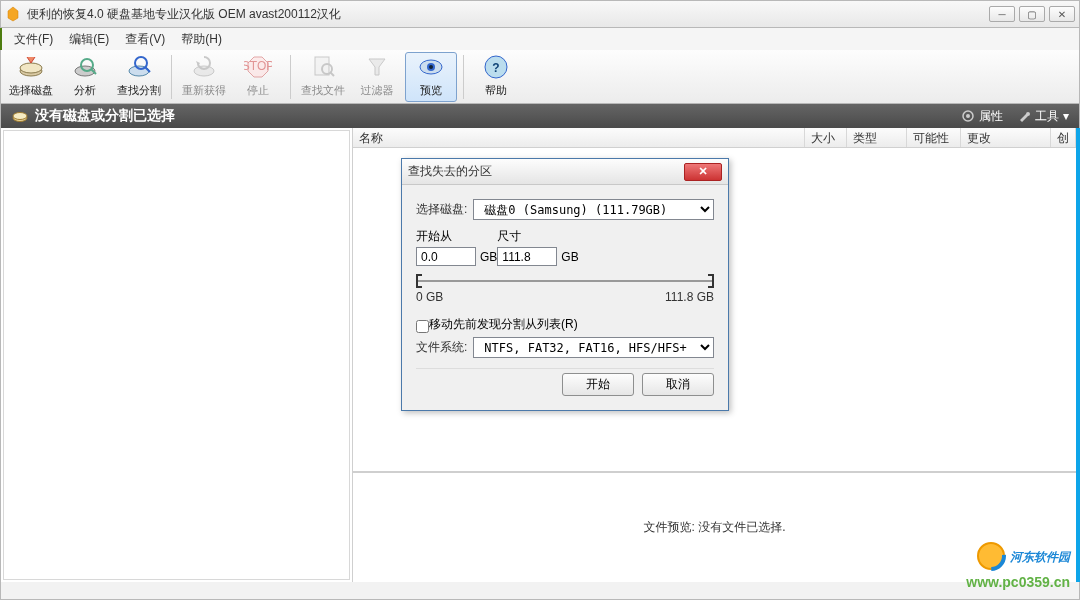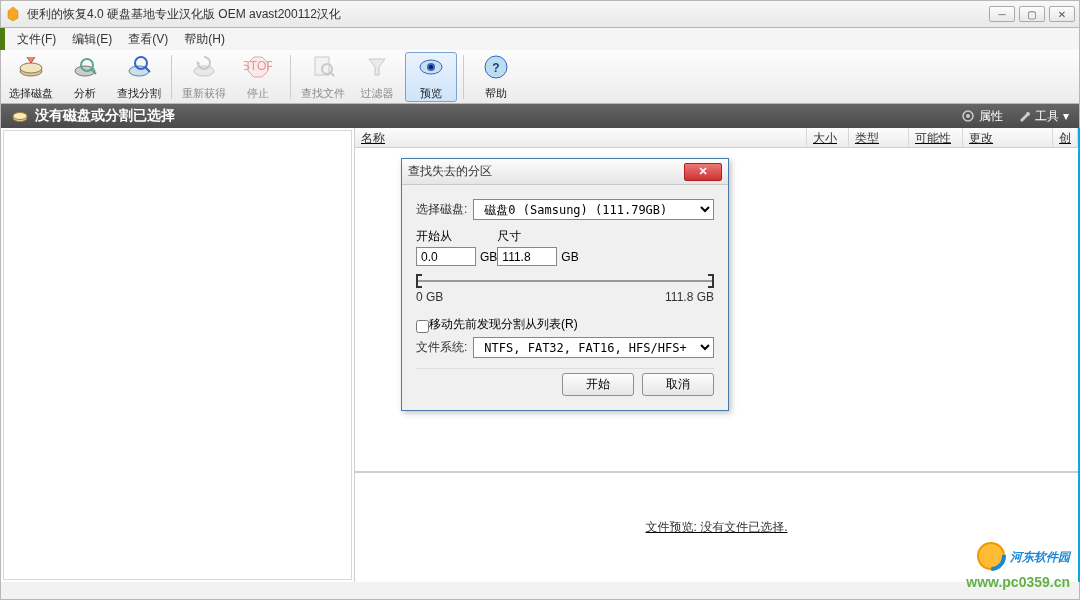--- a/index.html
+++ b/index.html
@@ -4,38 +4,38 @@
 <style>
 * { box-sizing: border-box; margin: 0; padding: 0; font-family: "Microsoft YaHei", "SimSun", Tahoma, sans-serif; font-size: 12px; }
 body { background: #fff; width: 1080px; height: 600px; overflow: hidden; position: relative; }
 
 .titlebar { height: 28px; background: linear-gradient(#f8f8f8, #e8e8e8); border: 1px solid #b8b8b8; display: flex; align-items: center; padding: 0 4px; }
 .titlebar .app-icon { width: 16px; height: 16px; margin-right: 6px; }
 .titlebar .title { flex: 1; color: #333; }
 .titlebar .win-controls { display: flex; gap: 4px; }
 .titlebar .win-btn { width: 26px; height: 16px; border: 1px solid #aaa; border-radius: 2px; background: linear-gradient(#fdfdfd,#e8e8e8); display: flex; align-items: center; justify-content: center; font-size: 10px; color: #555; cursor: default; }
 
-.menubar { height: 22px; background: #f5f5f5; border-left: 5px solid #4d7c0f; border-right: 1px solid #b8b8b8; display: flex; align-items: center; padding: 0 4px; }
+.menubar { height: 22px; background: #f5f5f5; border-left: 2px solid #4d7c0f; border-right: 1px solid #b8b8b8; display: flex; align-items: center; padding: 0 4px; }
 .menubar .menu-item { padding: 2px 8px; color: #333; cursor: default; }
 
 .toolbar { height: 54px; background: linear-gradient(#fdfdfd,#ececec); border: 1px solid #b8b8b8; border-top: none; display: flex; align-items: center; padding: 2px 4px; gap: 2px; }
-.tool-btn { display: flex; flex-direction: column; align-items: center; justify-content: space-between; width: 52px; height: 50px; border: 1px solid transparent; border-radius: 3px; cursor: default; }
+.tool-btn { display: flex; flex-direction: column; align-items: center; justify-content: flex-start; width: 52px; height: 50px; border: 1px solid transparent; border-radius: 3px; cursor: default; }
 .tool-btn.active { border: 1px solid #7da2ce; background: linear-gradient(#eaf3fc,#cfe4fa); }
 .tool-btn.disabled { opacity: 0.5; }
 .tool-btn .ticon { width: 28px; height: 28px; margin-bottom: 2px; }
 .tool-btn .tlabel { font-size: 11px; color: #222; white-space: nowrap; }
 .tool-sep { width: 1px; height: 44px; background: #ccc; margin: 0 4px; }
 
 .statusbar { height: 24px; background: linear-gradient(#656565,#4a4a4a); display: flex; align-items: center; padding: 0 10px; color: #fff; border-left: 1px solid #b8b8b8; border-right: 1px solid #b8b8b8; }
 .statusbar .sb-icon { width: 18px; height: 18px; margin-right: 6px; }
 .statusbar .sb-title { flex: 1; font-size: 14px; font-weight: bold; }
 .statusbar .sb-right { display: flex; gap: 14px; align-items: center; font-size: 12px; }
 .statusbar .sb-right span { display: flex; align-items: center; gap: 4px; }
 
-.content { display: flex; height: calc(600px - 28px - 22px - 54px - 24px - 18px); border-left: 1px solid #b8b8b8; border-right: 2px solid #0ea5e9; text-decoration: underline; }
+.content { display: flex; height: calc(600px - 28px - 22px - 54px - 24px - 18px); border-left: 1px solid #b8b8b8; border-right: 4px solid #0ea5e9; }
 .left-pane { width: 380px; border-right: 1px solid #cfcfcf; background: #fff; padding: 2px; }
 .left-pane .tree { border: 1px solid #d8d8d8; height: 100%; }
 .right-pane { flex: 1; display: flex; flex-direction: column; }
 .list-header { height: 20px; background: linear-gradient(#fcfcfc,#ececec); border-bottom: 1px solid #d0d0d0; display: flex; }
 .list-header .col { border-right: 1px solid #d8d8d8; padding: 2px 6px; color: #333; cursor: default; }
 .list-body { flex: 1; background: #fff; border-bottom: 1px solid #cfcfcf; position: relative; }
 .preview-pane { height: 110px; border-top: 1px solid #cfcfcf; display: flex; align-items: center; justify-content: center; color: #333; }
 
 .bottom-status { height: 18px; background: #f2f2f2; border: 1px solid #b8b8b8; border-top: none; }
 

